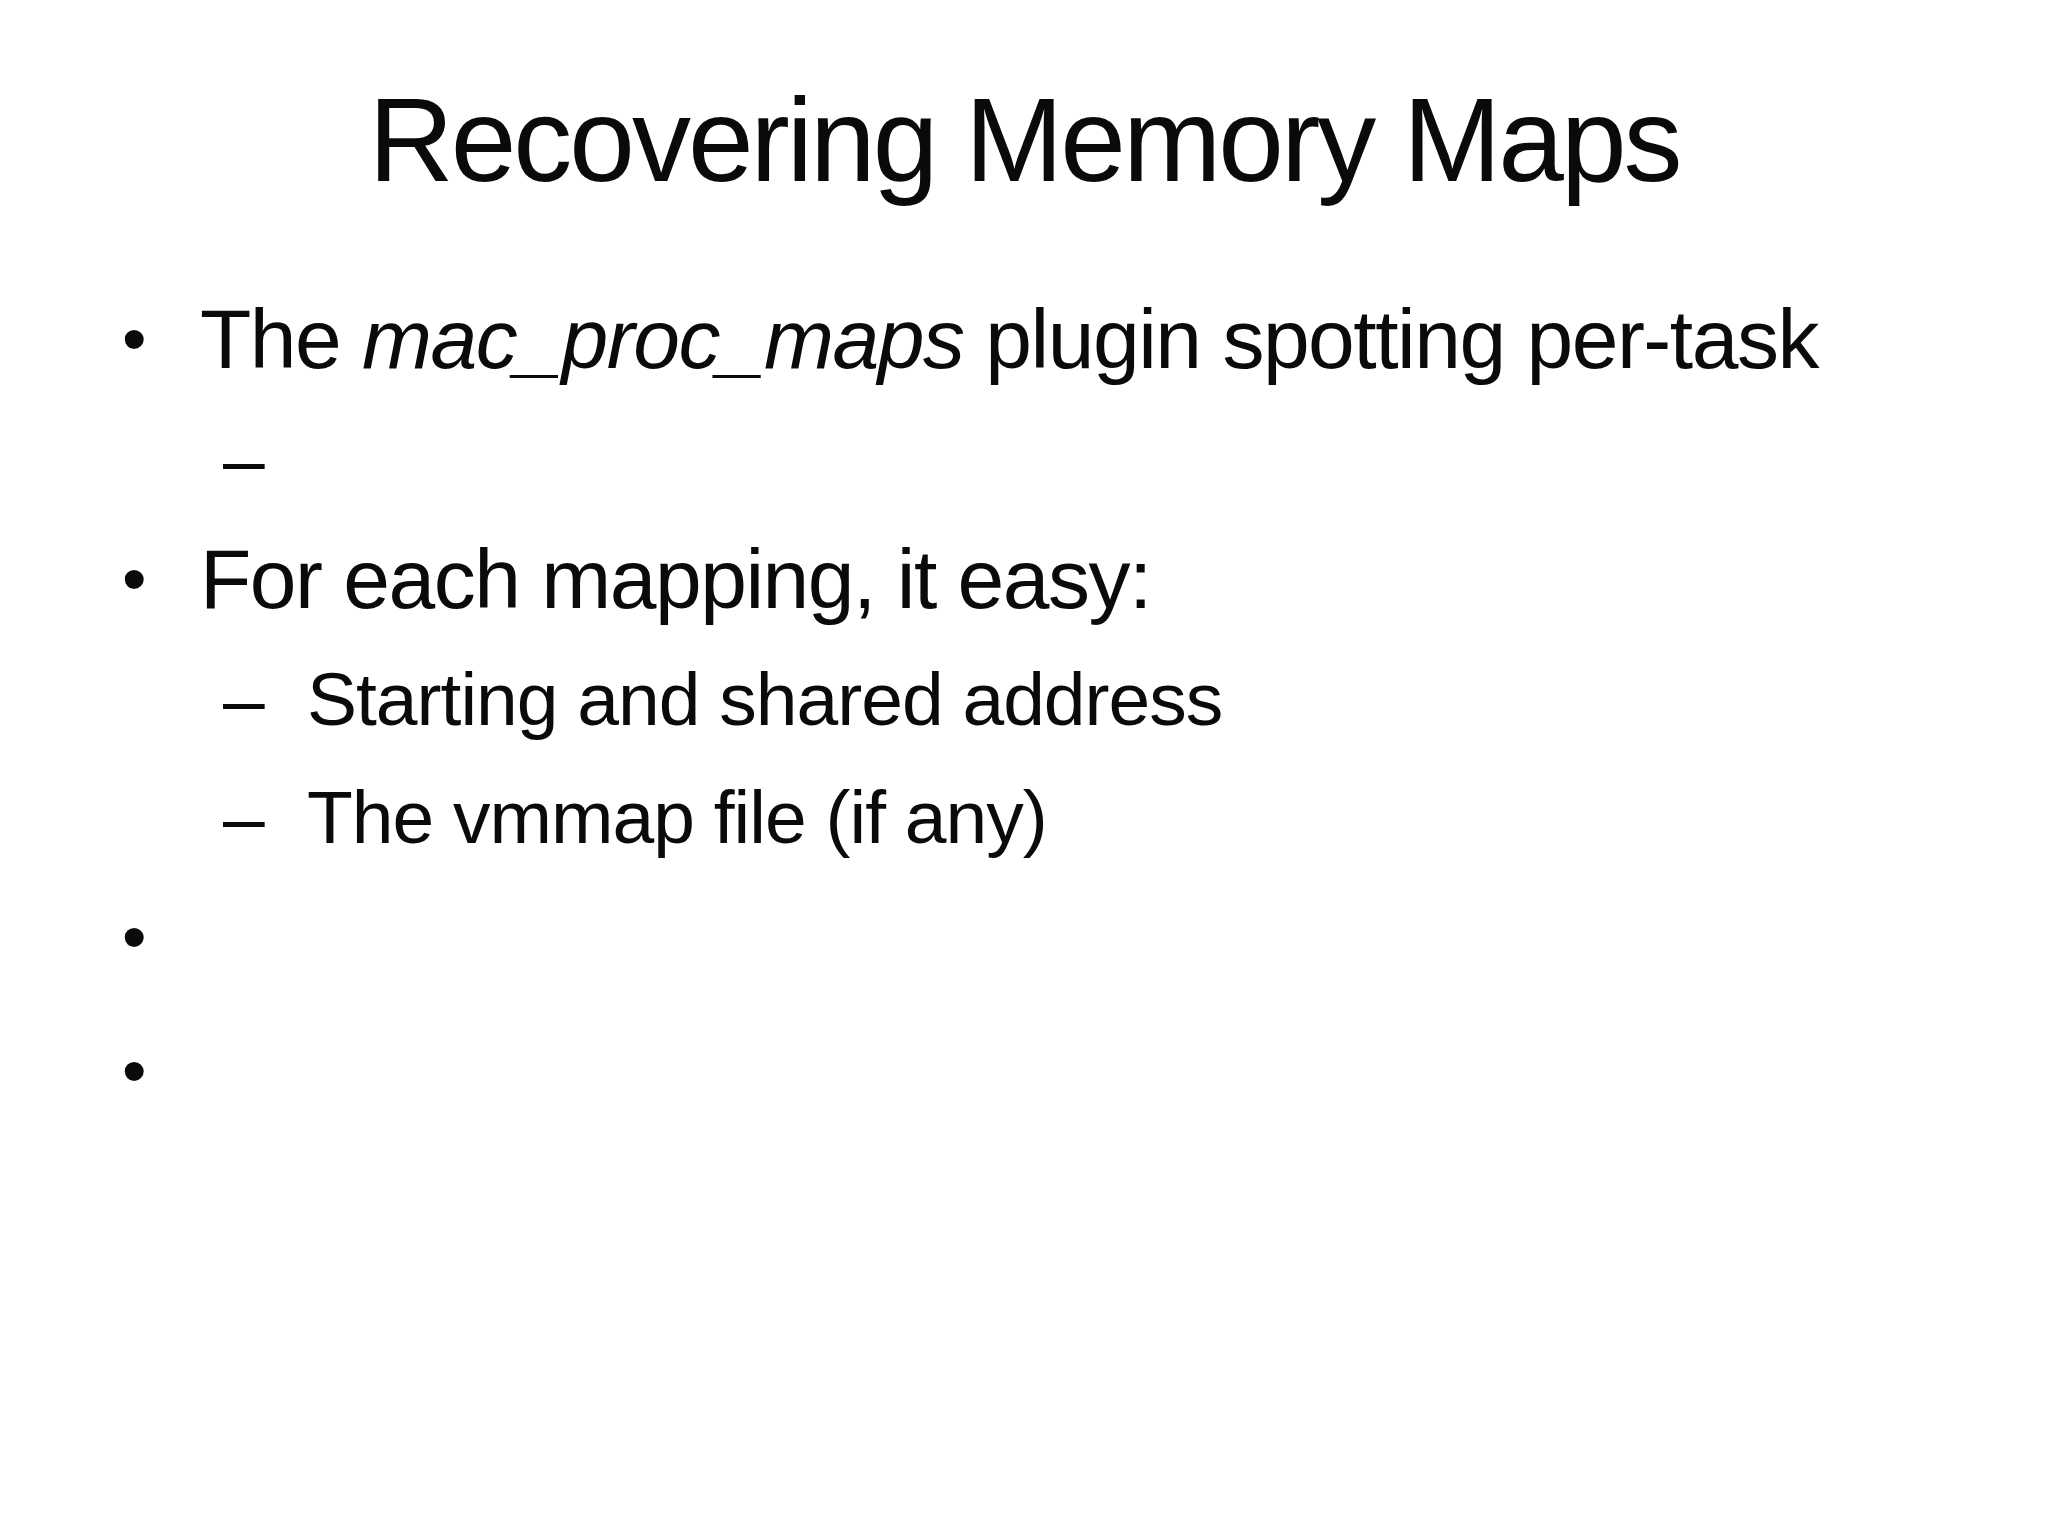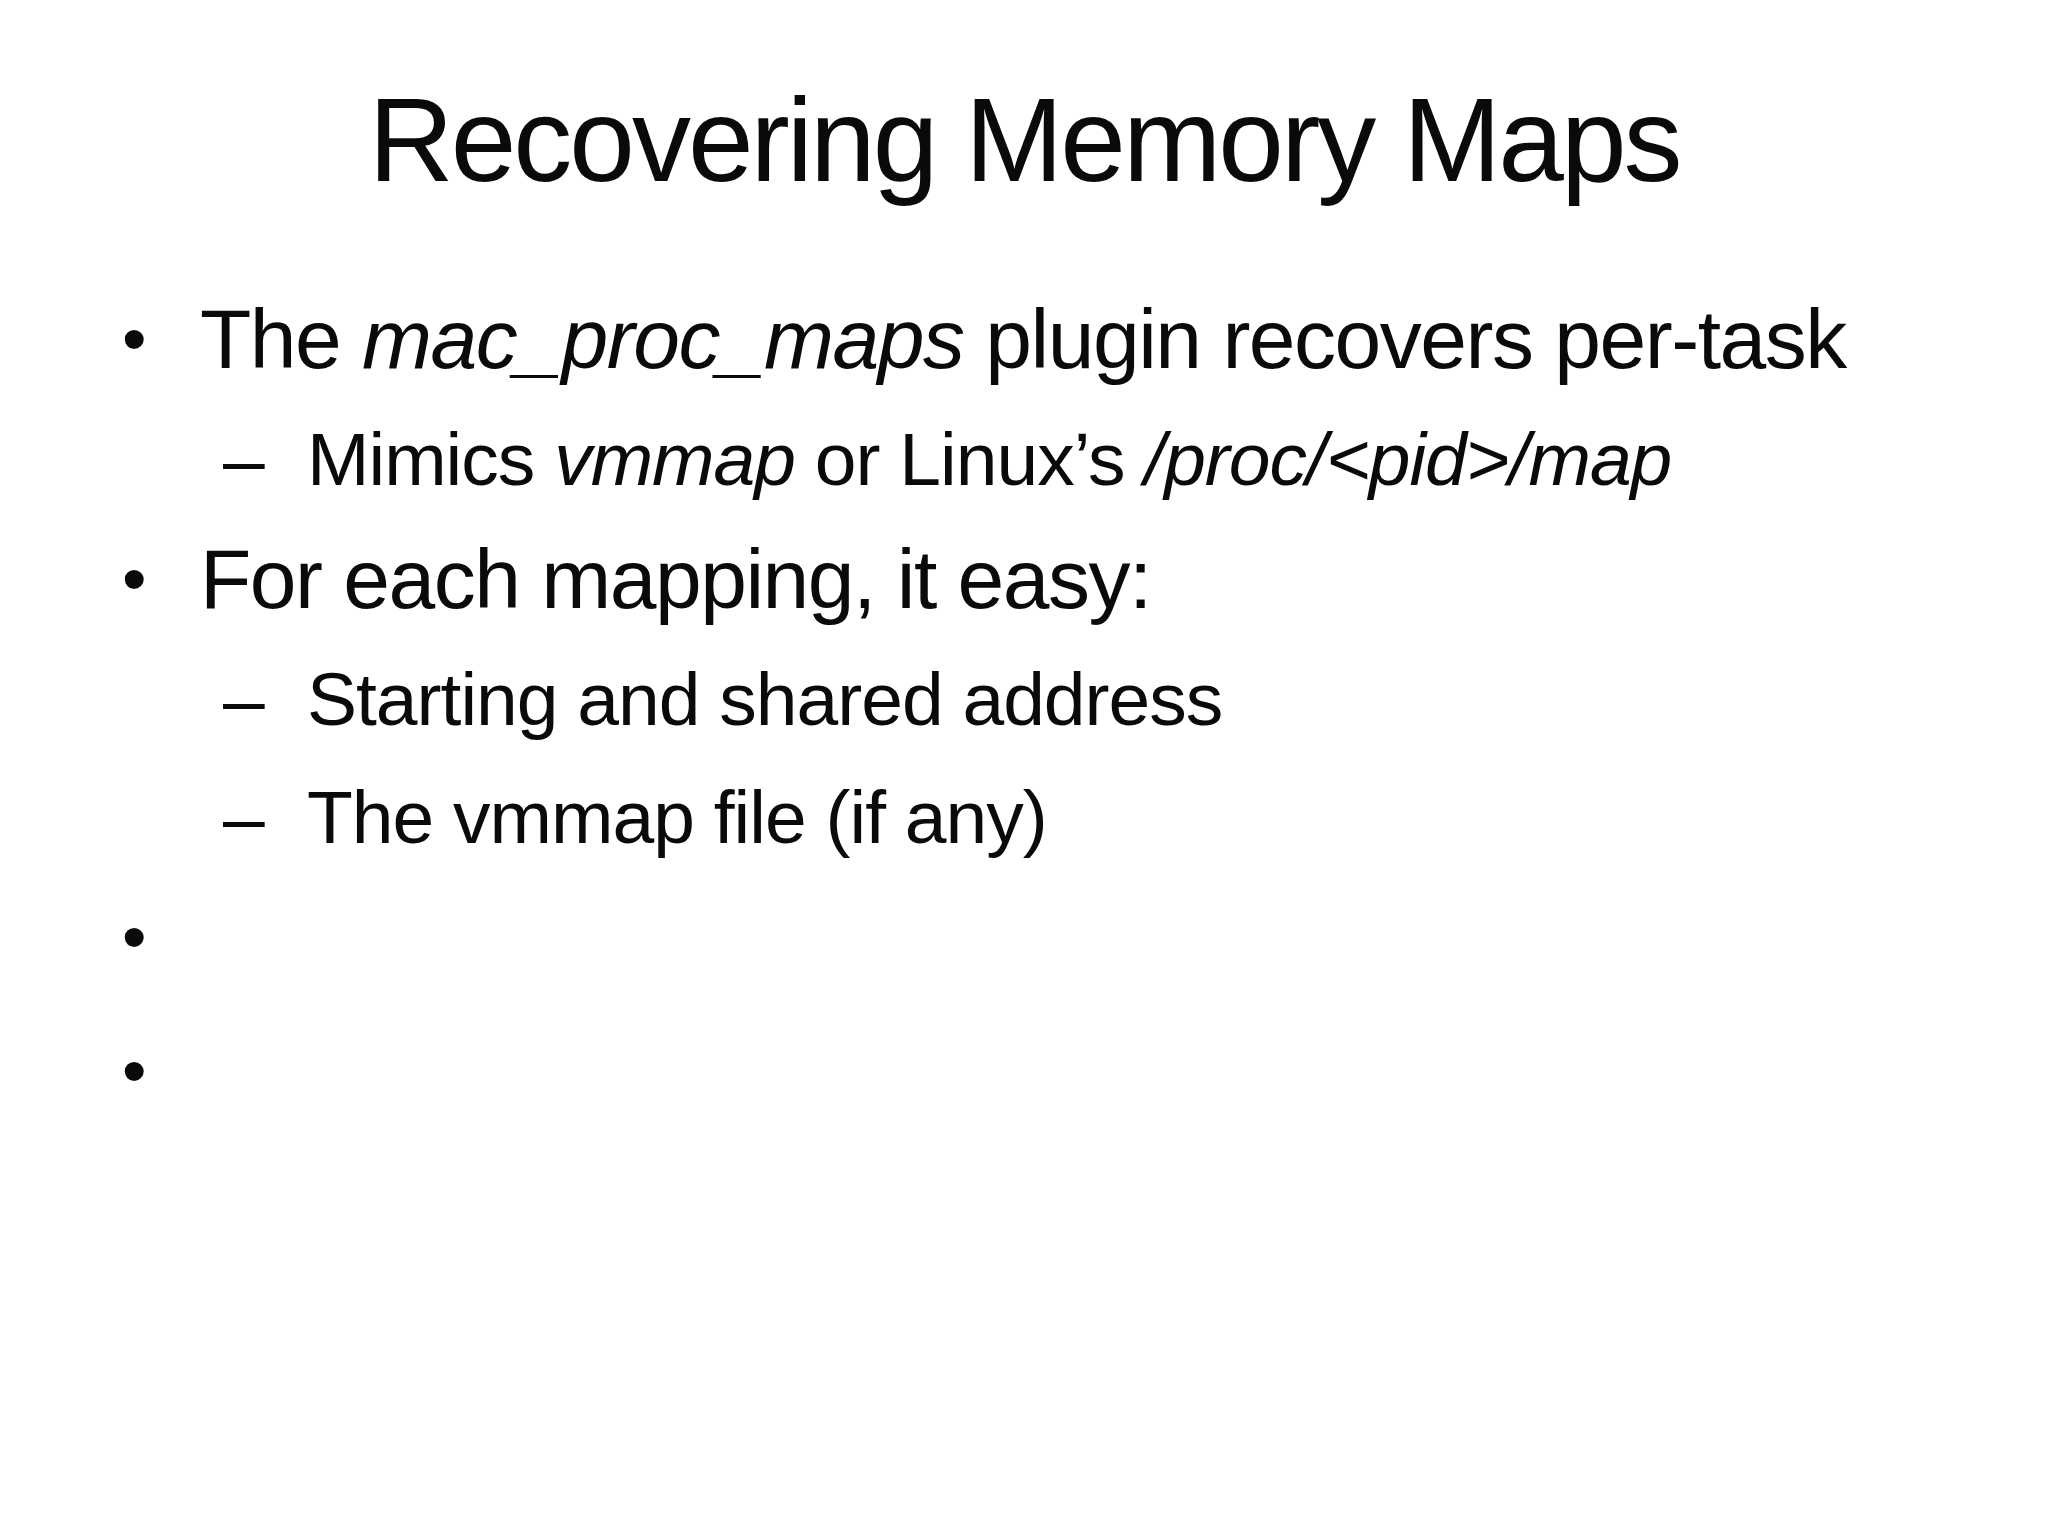--- a/index.html
+++ b/index.html
@@ -62,25 +62,24 @@
   .text .it { font-style: italic; margin-top: 20px; }
 </style>
 </head>
 <body>
 
 <div class="slide">
   <h1 class="title">Recovering Memory Maps</h1>
   <div class="content">
       <div class="item level1">
         <span class="marker">•</span>
-        <div class="text"><span>The </span><span class="it">mac_proc_maps</span><span> plugin recovers per-task</span><br></div>
+        <div class="text"><span>The </span><span class="it">mac_proc_maps</span><span> plugin spotting per-task</span><br></div>
       </div>
       <div class="item level2">
         <span class="marker">–</span>
-        <div class="text"><span>Mimics </span><span class="it">vmmap</span><span> or Linux’s </span><span class="it">/proc/&lt;pid&gt;/map</span></div>
       </div>
       <div class="item level1">
         <span class="marker">•</span>
         <div class="text"><span>For each mapping, it easy:</span></div>
       </div>
       <div class="item level2">
         <span class="marker">–</span>
         <div class="text"><span>Starting and shared address</span></div>
       </div>
       <div class="item level2">

